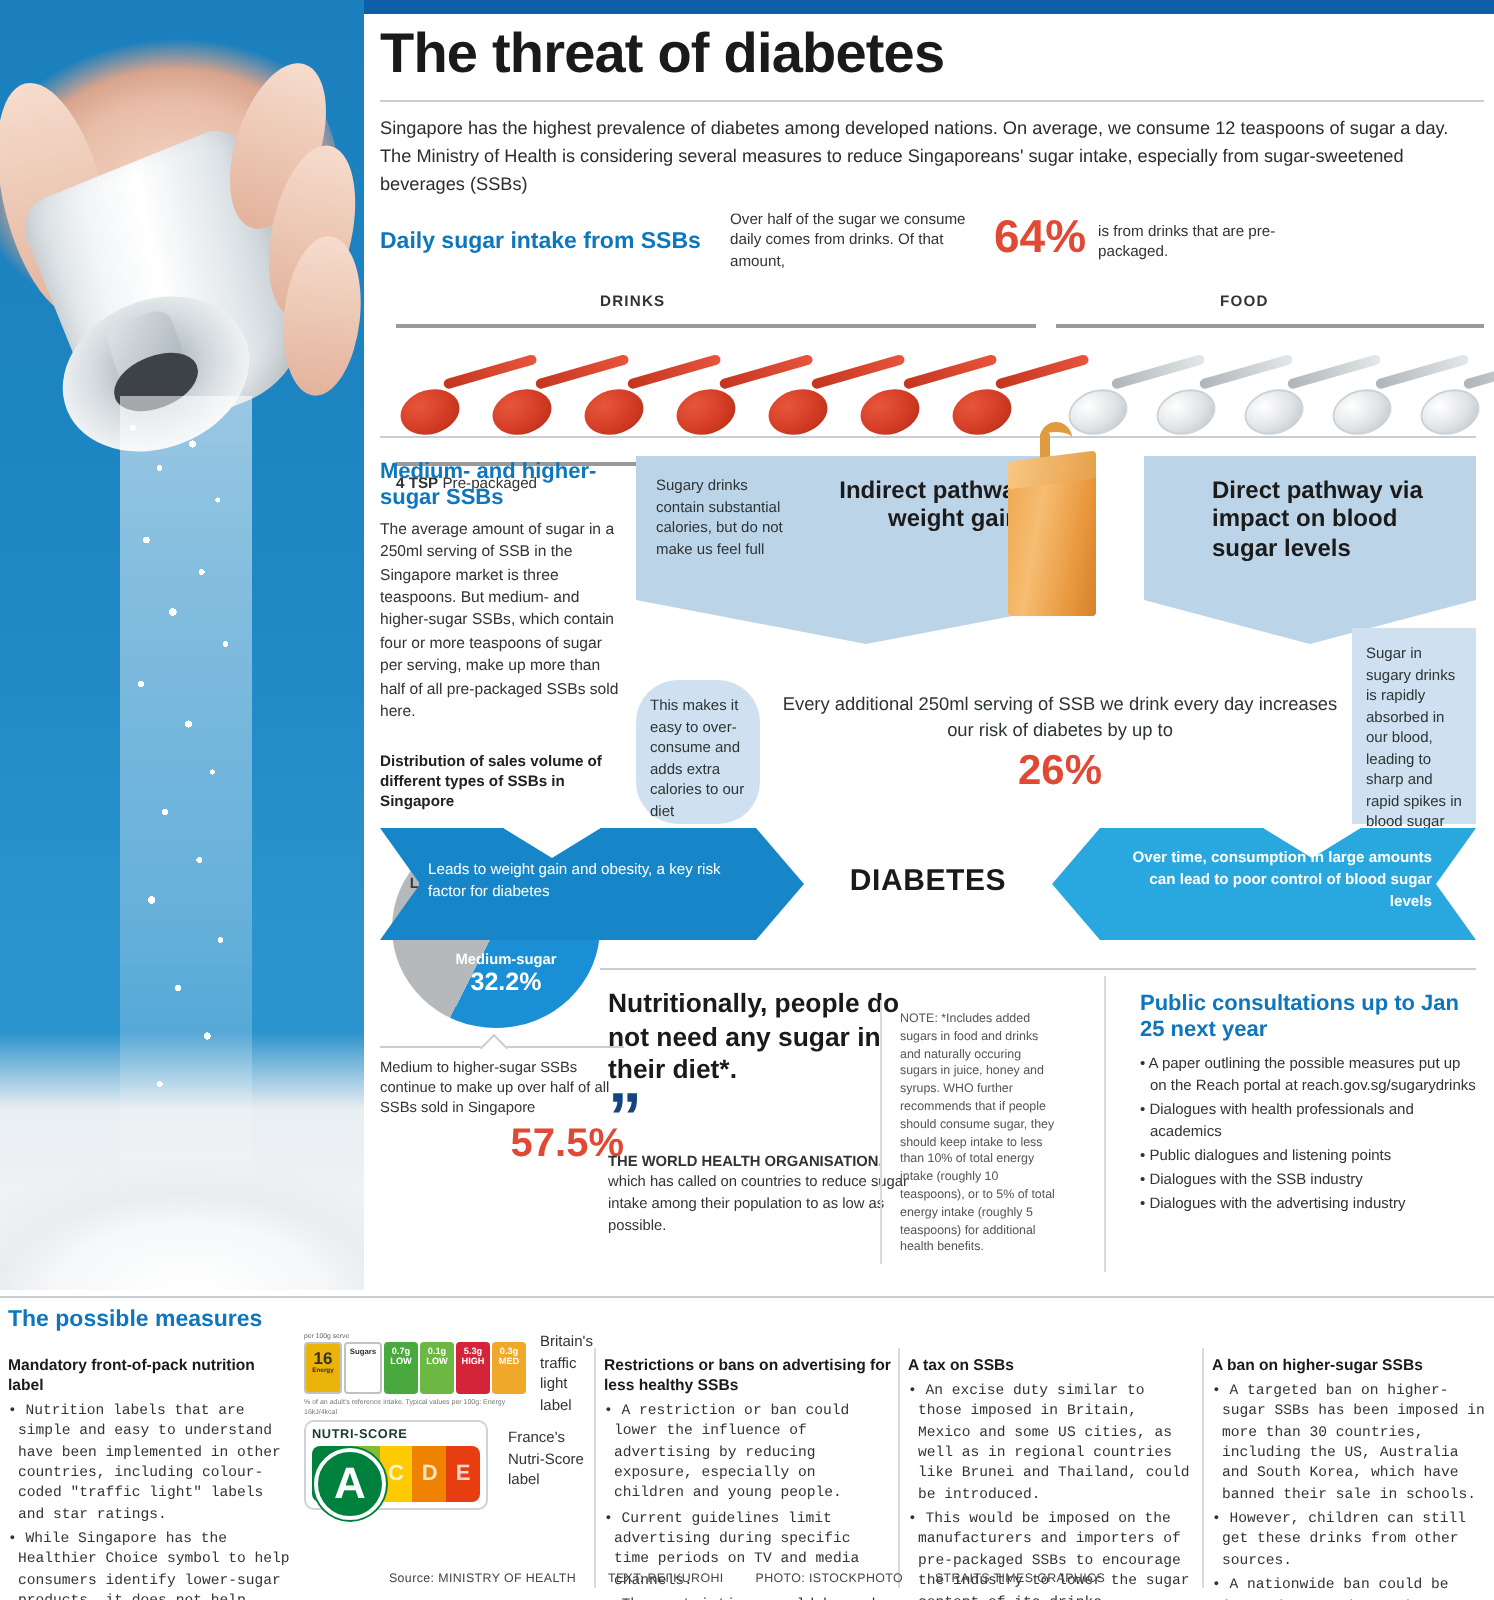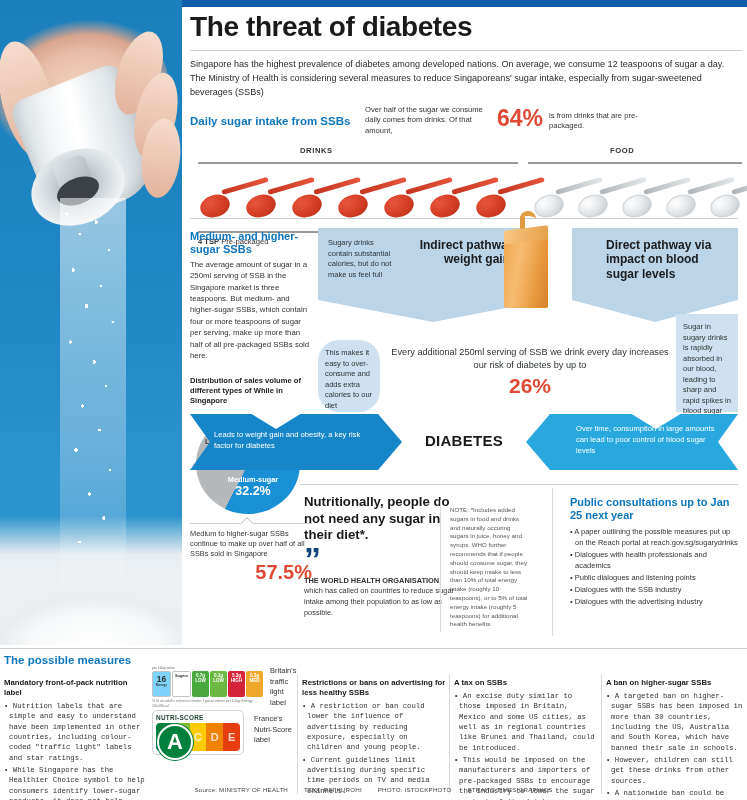--- a/index.html
+++ b/index.html
@@ -209,21 +209,21 @@
     background: #1786c8;
     clip-path: polygon(0 0, 188px 0, 212px 28px, 188px 56px, 0 56px, 20px 28px);
   }
   .arrow-r {
     position: absolute; right: 0; top: 0; width: 212px; height: 56px;
     background: #29a8e0;
     clip-path: polygon(24px 0, 212px 0, 192px 28px, 212px 56px, 24px 56px, 0 28px);
   }
   .arrow-txt { position: absolute; font-size: 7.6px; line-height: 1.42; color: #ffffff; }
   .arrow-txt.l { left: 24px; top: 16px; width: 150px; }
-  .arrow-txt.r { right: 12px; top: 10px; width: 150px; text-align: left; }
+  .arrow-txt.r { right: 22px; top: 10px; width: 150px; text-align: right; font-weight: bold; }
   .diabetes-lbl {
     position: absolute; left: 222px; top: 18px; width: 104px; text-align: center;
     font-size: 15px; font-weight: bold; letter-spacing: .3px; color: #1a1a1a;
   }
   .band-notch-l, .band-notch-r { position: absolute; top: -1px; width: 0; height: 0; }
   .band-notch-l { left: 60px; border-left: 26px solid transparent; border-right: 26px solid transparent; border-top: 16px solid #ffffff; }
   .band-notch-r { left: 440px; border-left: 26px solid transparent; border-right: 26px solid transparent; border-top: 16px solid #ffffff; }
 
   
   .lower { position: absolute; left: 182px; top: 484px; width: 565px; height: 160px; }
@@ -256,21 +256,21 @@
 
   .c1 { left: 4px; width: 142px; }
   .c2 { left: 302px; width: 144px; }
   .c3 { left: 454px; width: 144px; }
   .c4 { left: 606px; width: 138px; }
 
   .label-demo { position: absolute; left: 152px; top: 18px; width: 142px; }
   .tl-row { display: flex; align-items: flex-start; }
   .tl-box { display: flex; gap: 1px; }
   .tl-cell { width: 17px; height: 26px; border-radius: 2px; color: #fff; font-size: 4.6px; text-align: center; padding-top: 2px; line-height: 1.1; font-weight: bold; }
-  .tl-energy { background: #7dd3fc; color: #333; border: 1px solid #bfc3c7; width: 19px; }
+  .tl-energy { background: #eab308; color: #333; border: 1px solid #bfc3c7; width: 19px; }
   .tl-energy .kc { font-size: 8.5px; display: block; margin-top: 1px; }
   .tl-white { background: #fff; color: #333; border: 1px solid #bfc3c7; width: 19px; font-size: 3.9px; }
   .tl-green { background: #4aa93e; }
   .tl-green2 { background: #6cb842; }
   .tl-red { background: #d3243a; }
   .tl-amber { background: #f0a82a; }
   .tl-caption { font-size: 7.5px; line-height: 1.4; color: #333; margin-left: 7px; width: 40px; }
   .tl-foot { font-size: 3.5px; color: #777; margin-top: 2px; line-height: 1.3; }
 
   .ns-wrap { position: absolute; left: 152px; top: 62px; width: 142px; }
@@ -399,21 +399,21 @@
 
   <div class="mid">
     <div class="sec-rule"></div>
 
     <div class="med-block">
       <div class="med-title">Medium- and higher-sugar SSBs</div>
       <div class="med-body">The average amount of sugar in a 250ml serving of SSB in the Singapore market is three teaspoons. But medium- and higher-sugar SSBs, which contain four or more teaspoons of sugar per serving, make up more than half of all pre-packaged SSBs sold here.</div>
     </div>
 
     <div class="pie-block">
-      <div class="pie-title">Distribution of sales volume of different types of While in Singapore</div>
+      <div class="pie-title">Distribution of sales volume of different types of SSBs in Singapore</div>
       <div class="pie-wrap">
         <div class="pie"></div>
         <div class="pie-lbl pl-lower">
           <div class="pl-name">Lower-sugar</div>
           <div class="pl-val">42.4%</div>
         </div>
         <div class="pie-lbl pl-higher">
           <div class="pl-name">Higher-sugar</div>
           <div class="pl-val">25.3%</div>
         </div>

